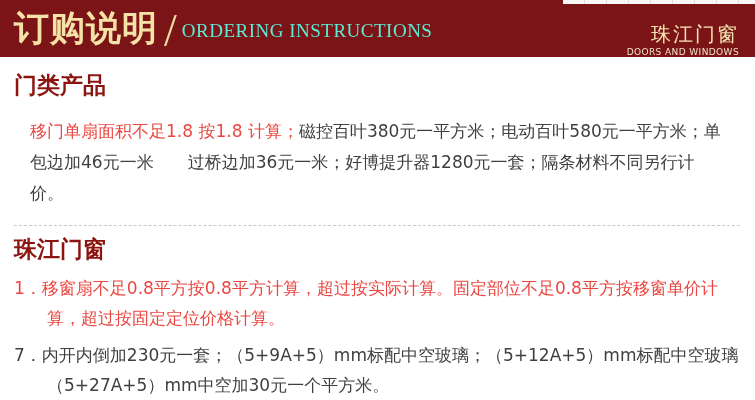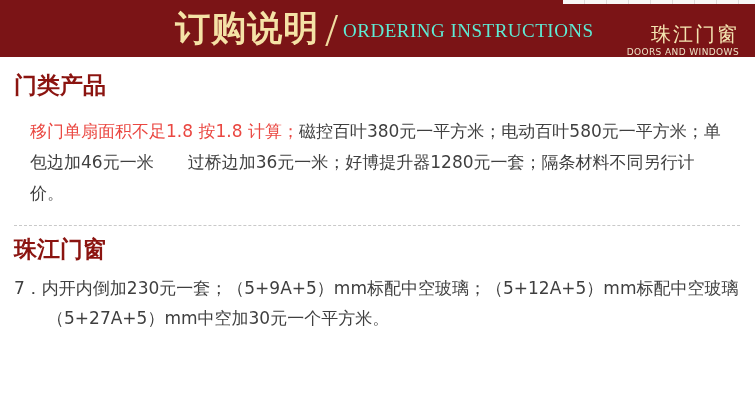--- a/index.html
+++ b/index.html
@@ -10,21 +10,21 @@
     overflow: hidden;
     position: relative;
     box-sizing: border-box;
   }
   
   .banner {
     height: 57px;
     background: #7b1416;
     display: flex;
     align-items: center;
-    justify-content: flex-end;
+    justify-content: space-between;
     padding: 0 16px 0 14px;
     box-sizing: border-box;
     position: relative;
   }
   .ruler-artifact {
     position: absolute; top: 0; right: 0;
     width: 192px; height: 4px;
     background: repeating-linear-gradient(to right, #f7f7f7 0px, #f7f7f7 21px, #dcdcdc 21px, #dcdcdc 22px);
   }
   .banner-left { display: flex; align-items: center; }
@@ -116,17 +116,18 @@
 
     <section>
       <h2 class="section-heading">门类产品</h2>
       <p class="body-text"><span class="red">移门单扇面积不足1.8 按1.8 计算；</span><span class="dark">磁控百叶380元一平方米；电动百叶580元一平方米；单包边加46元一米　　过桥边加36元一米；好博提升器1280元一套；隔条材料不同另行计价。</span></p>
     </section>
 
     <hr class="dashed-divider">
 
     <section>
       <h2 class="section-heading">珠江门窗</h2>
+      <div class="rule-item red">1．移窗扇不足0.8平方按0.8平方计算，超过按实际计算。固定部位不足0.8平方按移窗单价计算，超过按固定定位价格计算。</div>
       <div class="rule-item dark">7．内开内倒加230元一套；（5+9A+5）mm标配中空玻璃；（5+12A+5）mm标配中空玻璃（5+27A+5）mm中空加30元一个平方米。</div>
     </section>
 
   </main>
 </div>
 
 </body></html>

